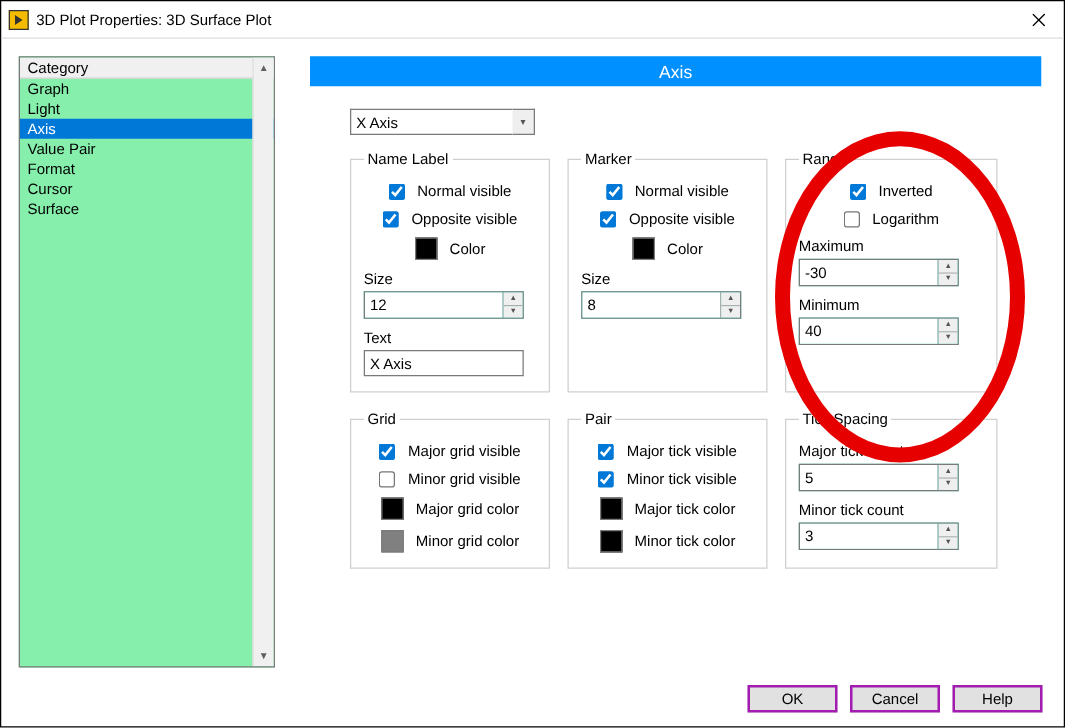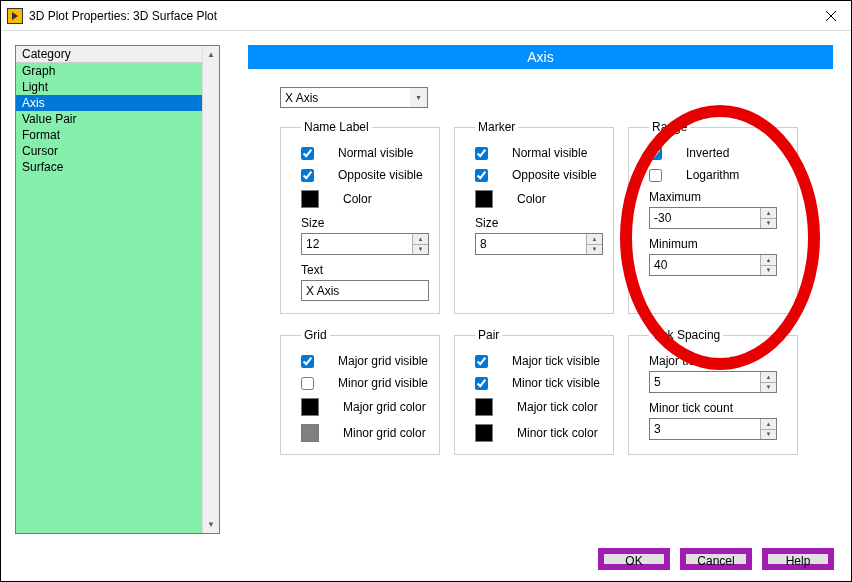--- a/index.html
+++ b/index.html
@@ -123,32 +123,33 @@
     }
     .groups {
       display: grid;
       grid-template-columns: 160px 160px 170px;
       column-gap: 14px;
       row-gap: 14px;
       margin-left: 32px;
     }
     fieldset.group {
       border: 1px solid #cfcfcf;
-      padding: 8px 10px 12px 20px;
+      padding: 8px 10px 12px 10px;
       font-size: 12px;
     }
     fieldset.group > legend {
       padding: 0 3px;
       font-size: 12px;
     }
     .field-row {
       display: flex;
       align-items: center;
       margin-top: 8px;
-      gap: 24px;
+      gap: 10px;
+      justify-content: center;
     }
     .field-row:first-of-type { margin-top: 4px; }
     .field-col { margin-top: 8px; }
     .field-col label { display: block; margin-bottom: 3px; }
     input[type=checkbox] {
       width: 13px; height: 13px;
       accent-color: #0078d7;
     }
     .color-swatch {
       width: 18px; height: 18px;
@@ -189,21 +190,21 @@
     .buttons {
       position: absolute;
       bottom: 12px;
       right: 18px;
       display: flex;
       gap: 10px;
     }
     .btn {
       min-width: 72px;
       height: 22px;
-      border: 6px solid #a21caf;
+      border: 2px solid #a21caf;
       background: #e1e1e1;
       font-family: inherit;
       font-size: 12px;
       cursor: pointer;
     }
     .highlight-circle {
       position: absolute;
       border: 12px solid #e60000;
       border-radius: 50%;
       pointer-events: none;

